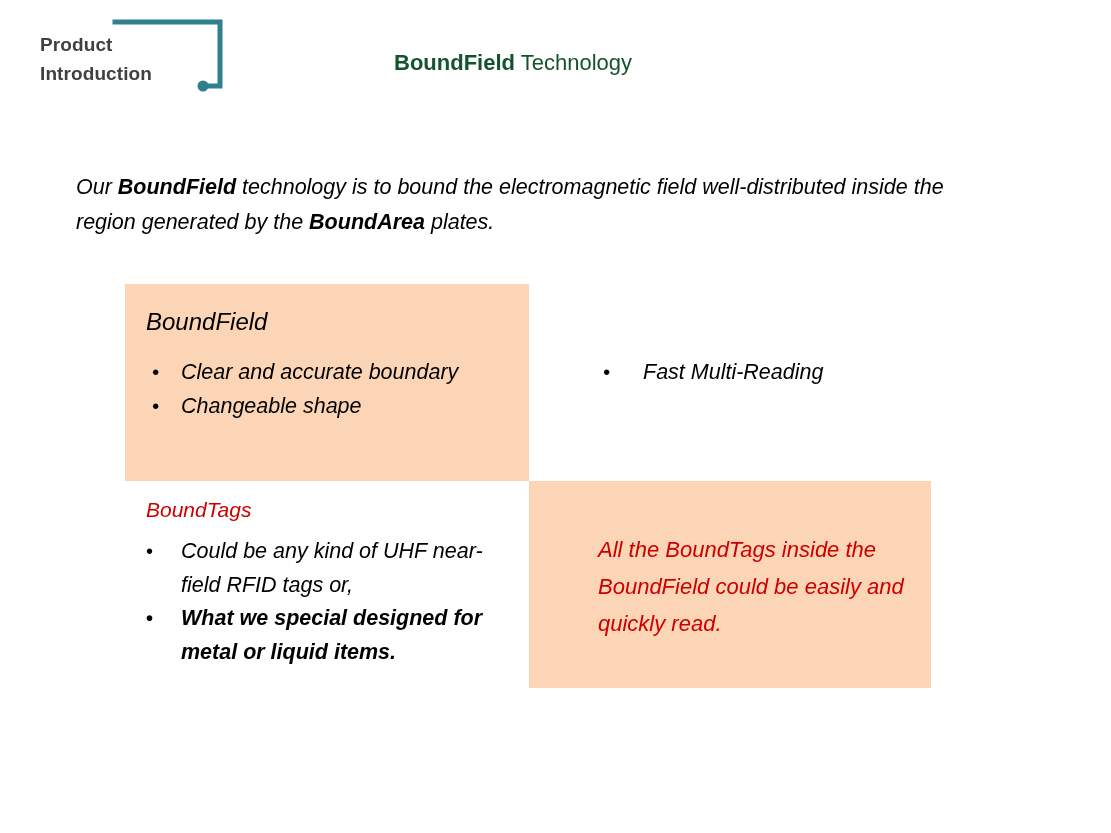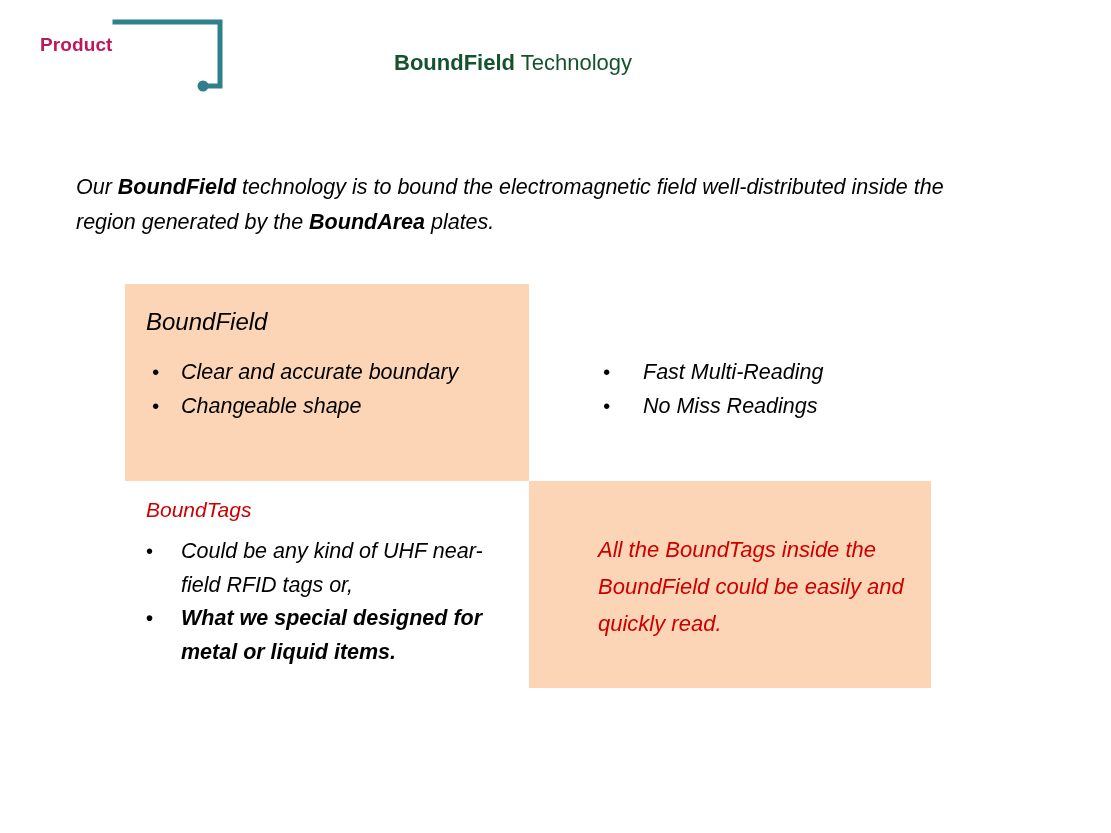--- a/index.html
+++ b/index.html
@@ -25,21 +25,21 @@
     height: 110px;
   }
   #logo-text {
     position: absolute;
     left: 40px;
     top: 30px;
     width: 170px;
     font-size: 19px;
     font-weight: bold;
     line-height: 29px;
-    color: #be185d;
+    color: #404040;
     letter-spacing: 0.1px;
   }
   #logo-bracket {
     position: absolute;
     left: 110px;
     top: 16px;
     width: 120px;
     height: 80px;
   }
 
@@ -165,20 +165,21 @@
     font-style: italic;
     color: #CC0000;
   }
 </style>
 </head>
 <body>
 
 <div id="logo-block">
   <div id="logo-text">
     <div>Product</div>
+    <div>Introduction</div>
   </div>
   <svg id="logo-bracket" viewBox="0 0 120 80" width="120" height="80">
     <path d="M 5 6 L 110 6 L 110 70 L 94 70" fill="none" stroke="#2F7F8C" stroke-width="5" stroke-linecap="square" stroke-linejoin="miter"></path>
     <circle cx="93" cy="70" r="5.5" fill="#2F7F8C"></circle>
   </svg>
 </div>
 
 <div id="slide-title">
   <span class="b">BoundField</span><span> Technology</span>
 </div>
@@ -191,21 +192,20 @@
 
 <div id="boundfield-heading" class="abs">BoundField</div>
 
 <ul id="boundfield-bullets" class="abs bullets">
   <li>Clear and accurate boundary</li>
   <li>Changeable shape</li>
 </ul>
 
 <ul id="features-bullets" class="abs bullets">
   <li>Fast Multi-Reading</li>
-  <li>No Miss Readings</li>
 </ul>
 
 <div id="boundtags-heading" class="abs">BoundTags</div>
 
 <ul id="boundtags-bullets" class="abs bullets">
   <li>Could be any kind of UHF near-field RFID tags or,</li>
   <li class="strong">What we special designed for metal or liquid items.</li>
 </ul>
 
 <div id="panel-callout" class="orange-panel"></div>

